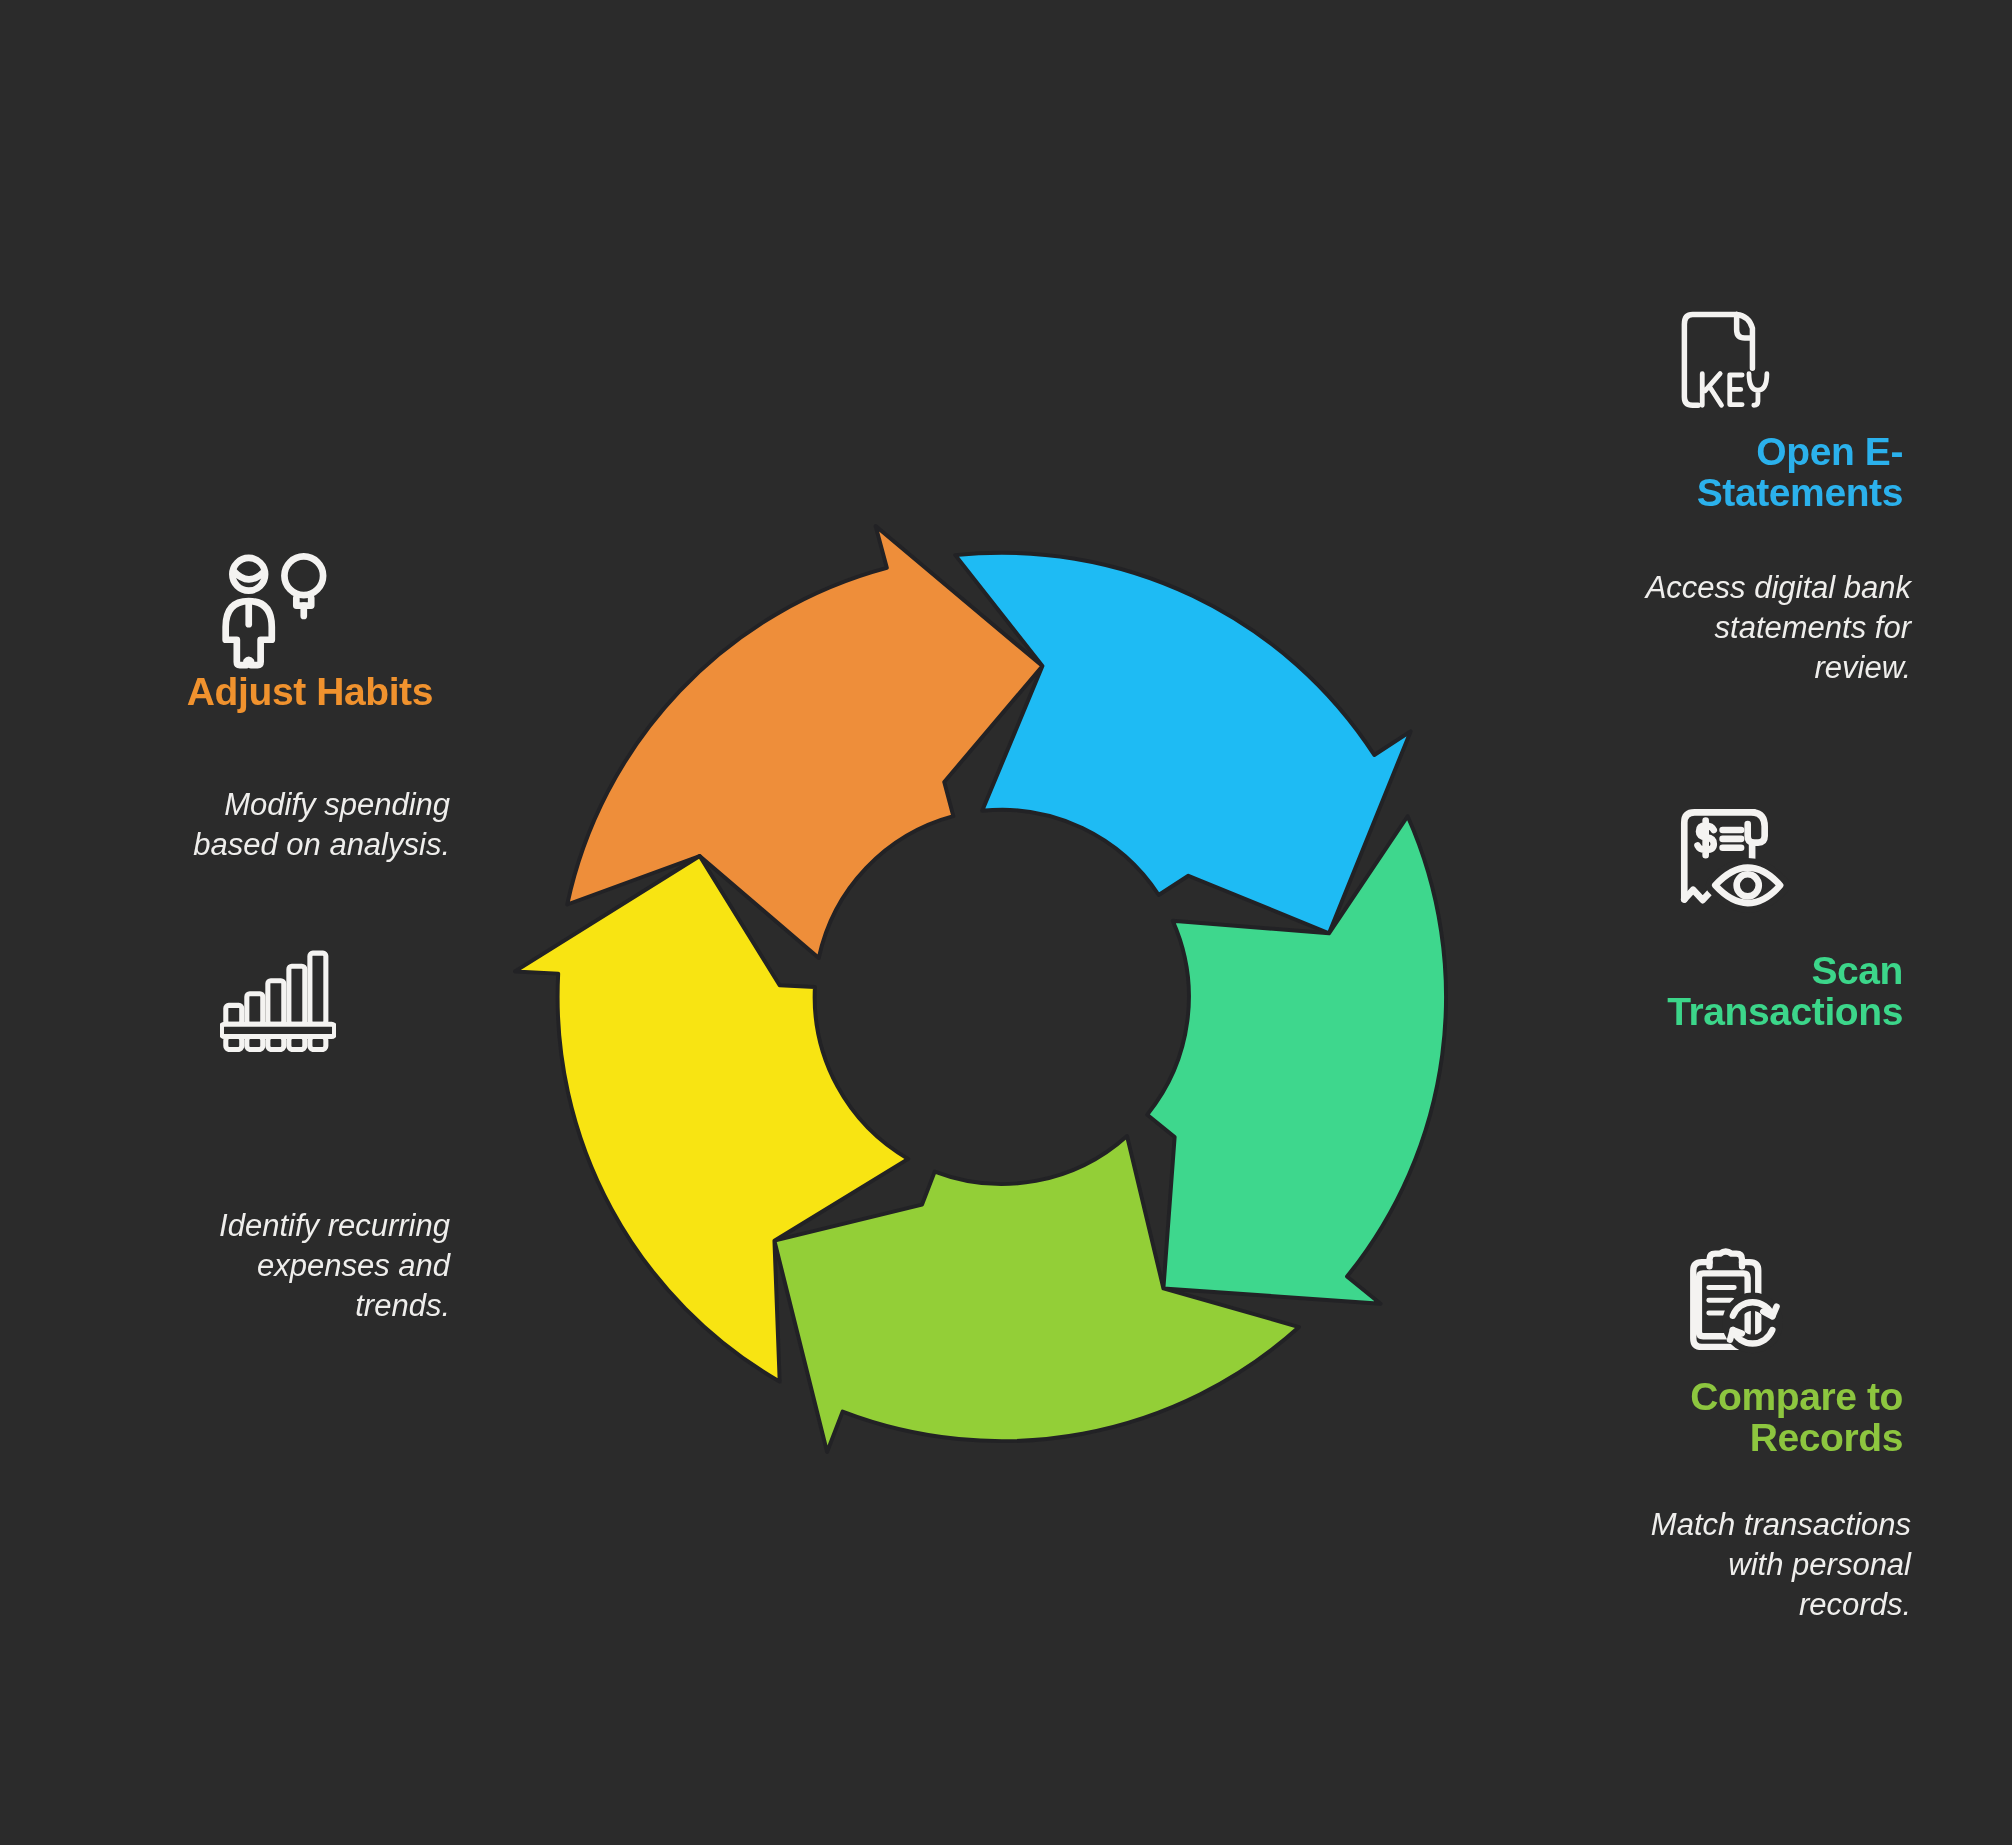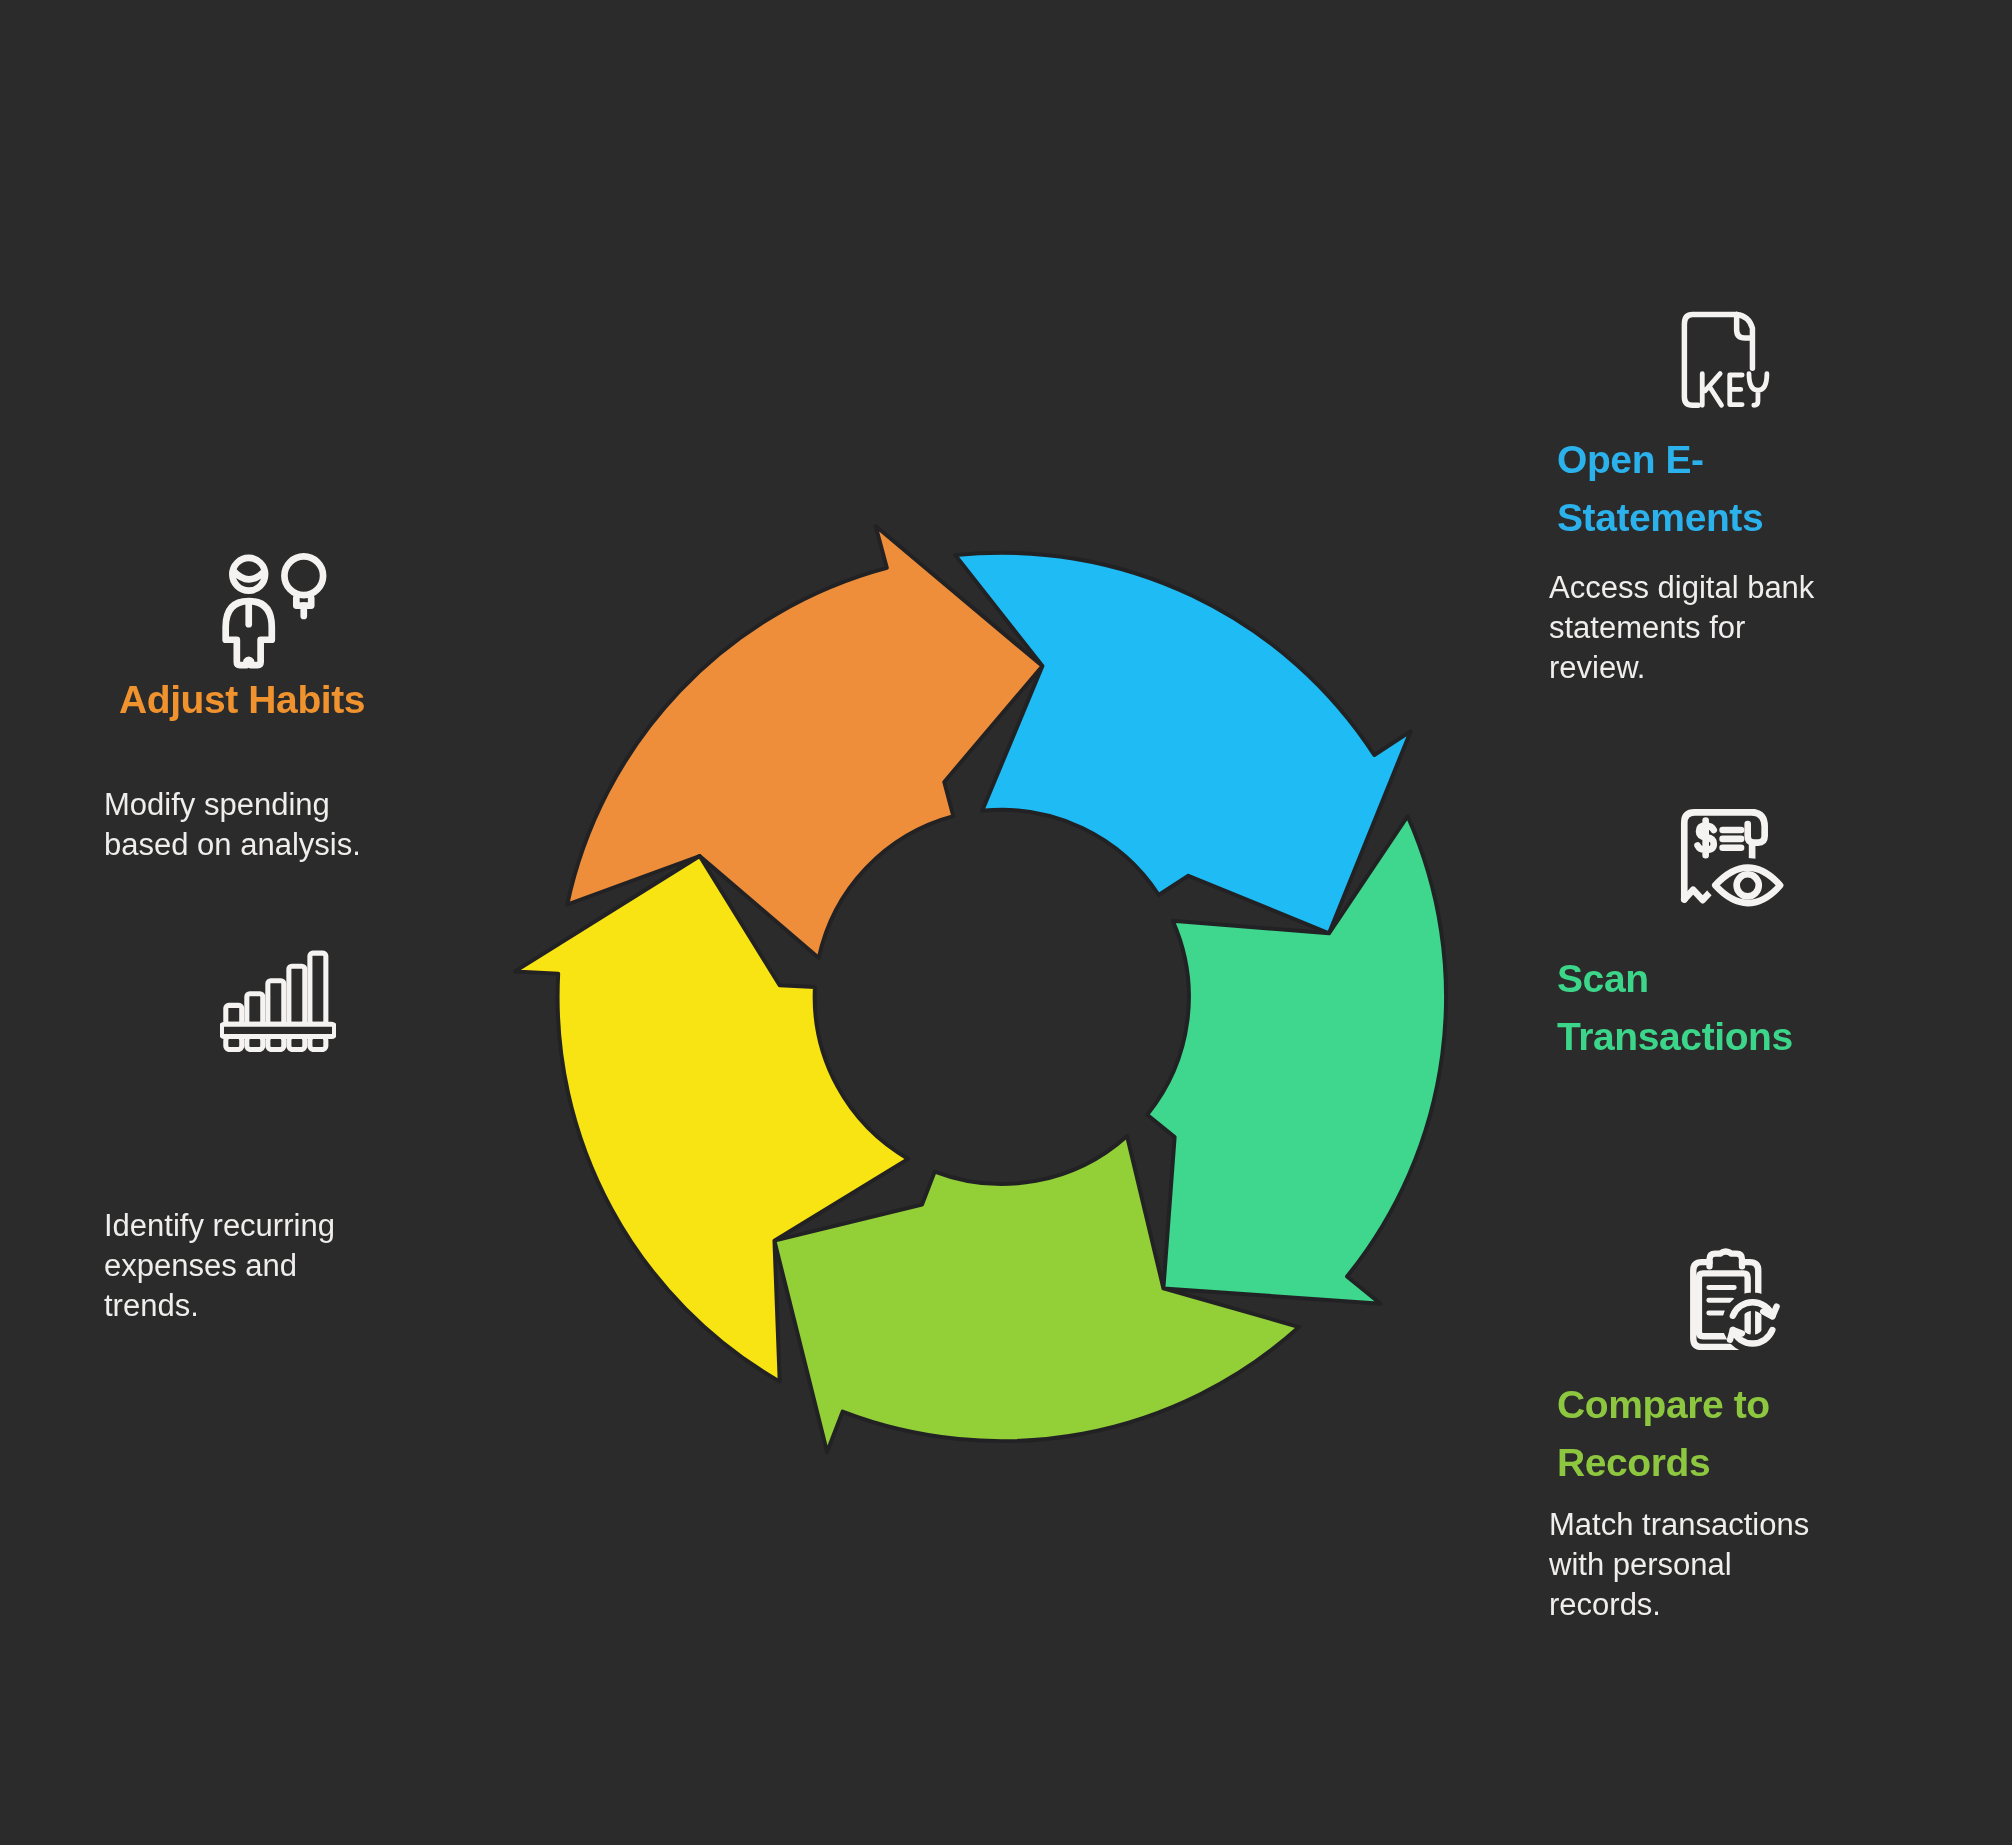--- a/index.html
+++ b/index.html
@@ -7,26 +7,26 @@
     position:relative;width:2013px;height:1846px;overflow:hidden;
     background:#2b2b2b;font-family:"Liberation Sans", sans-serif;
   }
   .title{
     position:absolute;left:0;top:119px;width:2013px;margin:0;
     text-align:center;font-size:53px;font-weight:700;letter-spacing:-0.8px;
     color:#f1f1f1;
   }
   #cycle-svg{position:absolute;left:0;top:0;}
   .step-heading{
-    position:absolute;text-align:left;font-size:39px;font-weight:700;
-    line-height:58px;letter-spacing:-0.4px;white-space:pre-line;
+    position:absolute;text-align:right;font-size:39px;font-weight:700;
+    line-height:41px;letter-spacing:-0.4px;white-space:pre-line;
   }
   .step-desc{
-    position:absolute;text-align:left;font-size:31px;font-weight:400;
-    line-height:40px;color:#efeeec;white-space:pre-line;
+    position:absolute;text-align:right;font-size:31px;font-weight:400;
+    line-height:40px;color:#efeeec;white-space:pre-line;font-style:italic;
   }
   .icon-wrap{position:absolute;}
   .icon-svg{display:block;}
   .icon-svg *{stroke:#f4f3f1;fill:none;stroke-width:8;stroke-linecap:round;stroke-linejoin:round;}
   .icon-svg .thick{stroke-width:9;}
   .icon-svg .thin{stroke-width:7;}
   .icon-svg .halo{stroke:#2b2b2b;stroke-width:26;}
   .icon-svg .fillbg{fill:#2b2b2b;}
 </style>
 </head>

